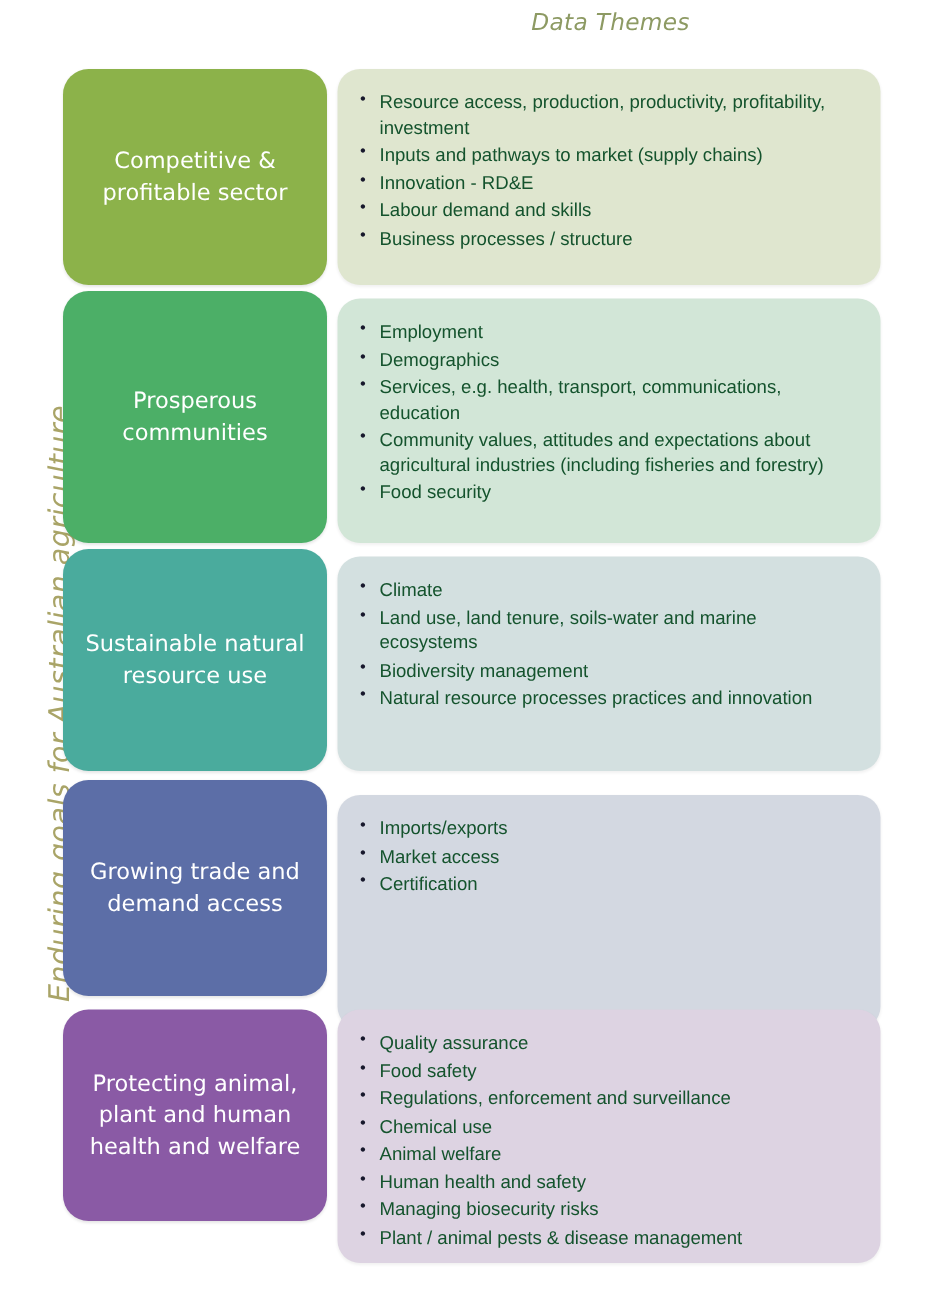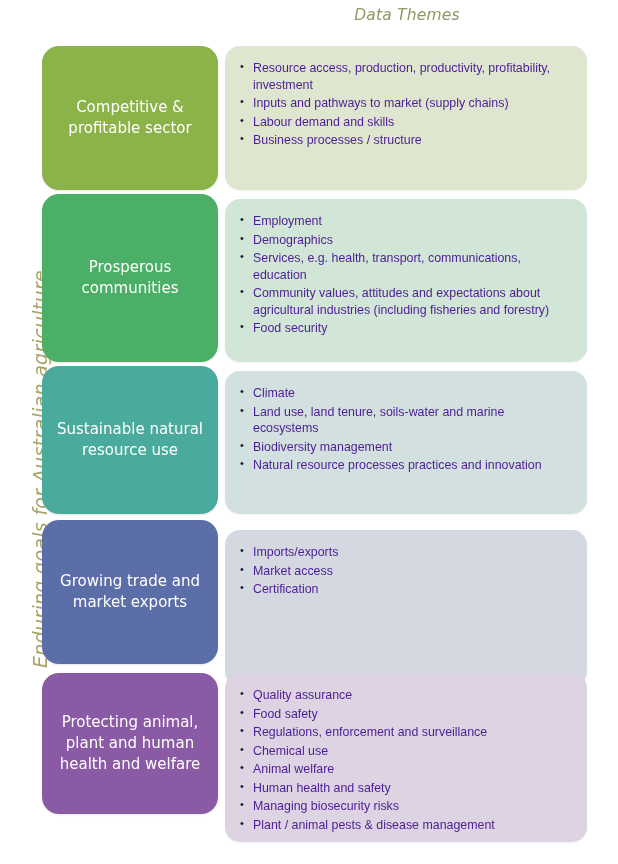--- a/index.html
+++ b/index.html
@@ -94,21 +94,21 @@
     padding: 0;
     list-style: none;
   }
   .theme-list li {
     position: relative;
     padding-left: 14px;
     margin: 0 0 2px 0;
     font-family: "Liberation Sans", sans-serif;
     font-size: 12.4px;
     line-height: 1.33;
-    color: #4c1d95;
+    color: #14532d;
   }
   .theme-list li::before {
     content: "\2022";
     position: absolute;
     left: 1px;
     top: -1px;
     font-size: 11px;
     color: #17182c;
   }
 </style>
@@ -122,20 +122,21 @@
 <div id="rows">
     <div class="row">
       <div class="goal-box" style="top: 46px; height: 144px; background: rgb(140, 178, 74);">
         <span style="white-space: pre-line;">Competitive &amp;
 profitable sector</span>
       </div>
       <div class="theme-panel" style="top: 46px; height: 144px; background: rgb(223, 230, 207);">
         <ul class="theme-list">
           <li>Resource access, production, productivity,  profitability, investment</li>
           <li>Inputs and pathways to market (supply chains)</li>
+          <li>Innovation - RD&amp;E</li>
           <li>Labour demand and skills</li>
           <li>Business processes / structure</li>
         </ul>
       </div>
     </div>
     <div class="row">
       <div class="goal-box" style="top: 194px; height: 168px; background: rgb(76, 175, 103);">
         <span style="white-space: pre-line;">Prosperous
 communities</span>
       </div>
@@ -159,21 +160,21 @@
           <li>Climate</li>
           <li>Land use, land tenure, soils-water and marine ecosystems</li>
           <li>Biodiversity  management</li>
           <li>Natural resource processes practices and innovation</li>
         </ul>
       </div>
     </div>
     <div class="row">
       <div class="goal-box" style="top: 520px; height: 144px; background: rgb(92, 110, 167);">
         <span style="white-space: pre-line;">Growing trade and
-market exports</span>
+demand access</span>
       </div>
       <div class="theme-panel" style="top: 530px; height: 156px; background: rgb(211, 216, 225);">
         <ul class="theme-list">
           <li>Imports/exports</li>
           <li>Market access</li>
           <li>Certification</li>
         </ul>
       </div>
     </div>
     <div class="row">

